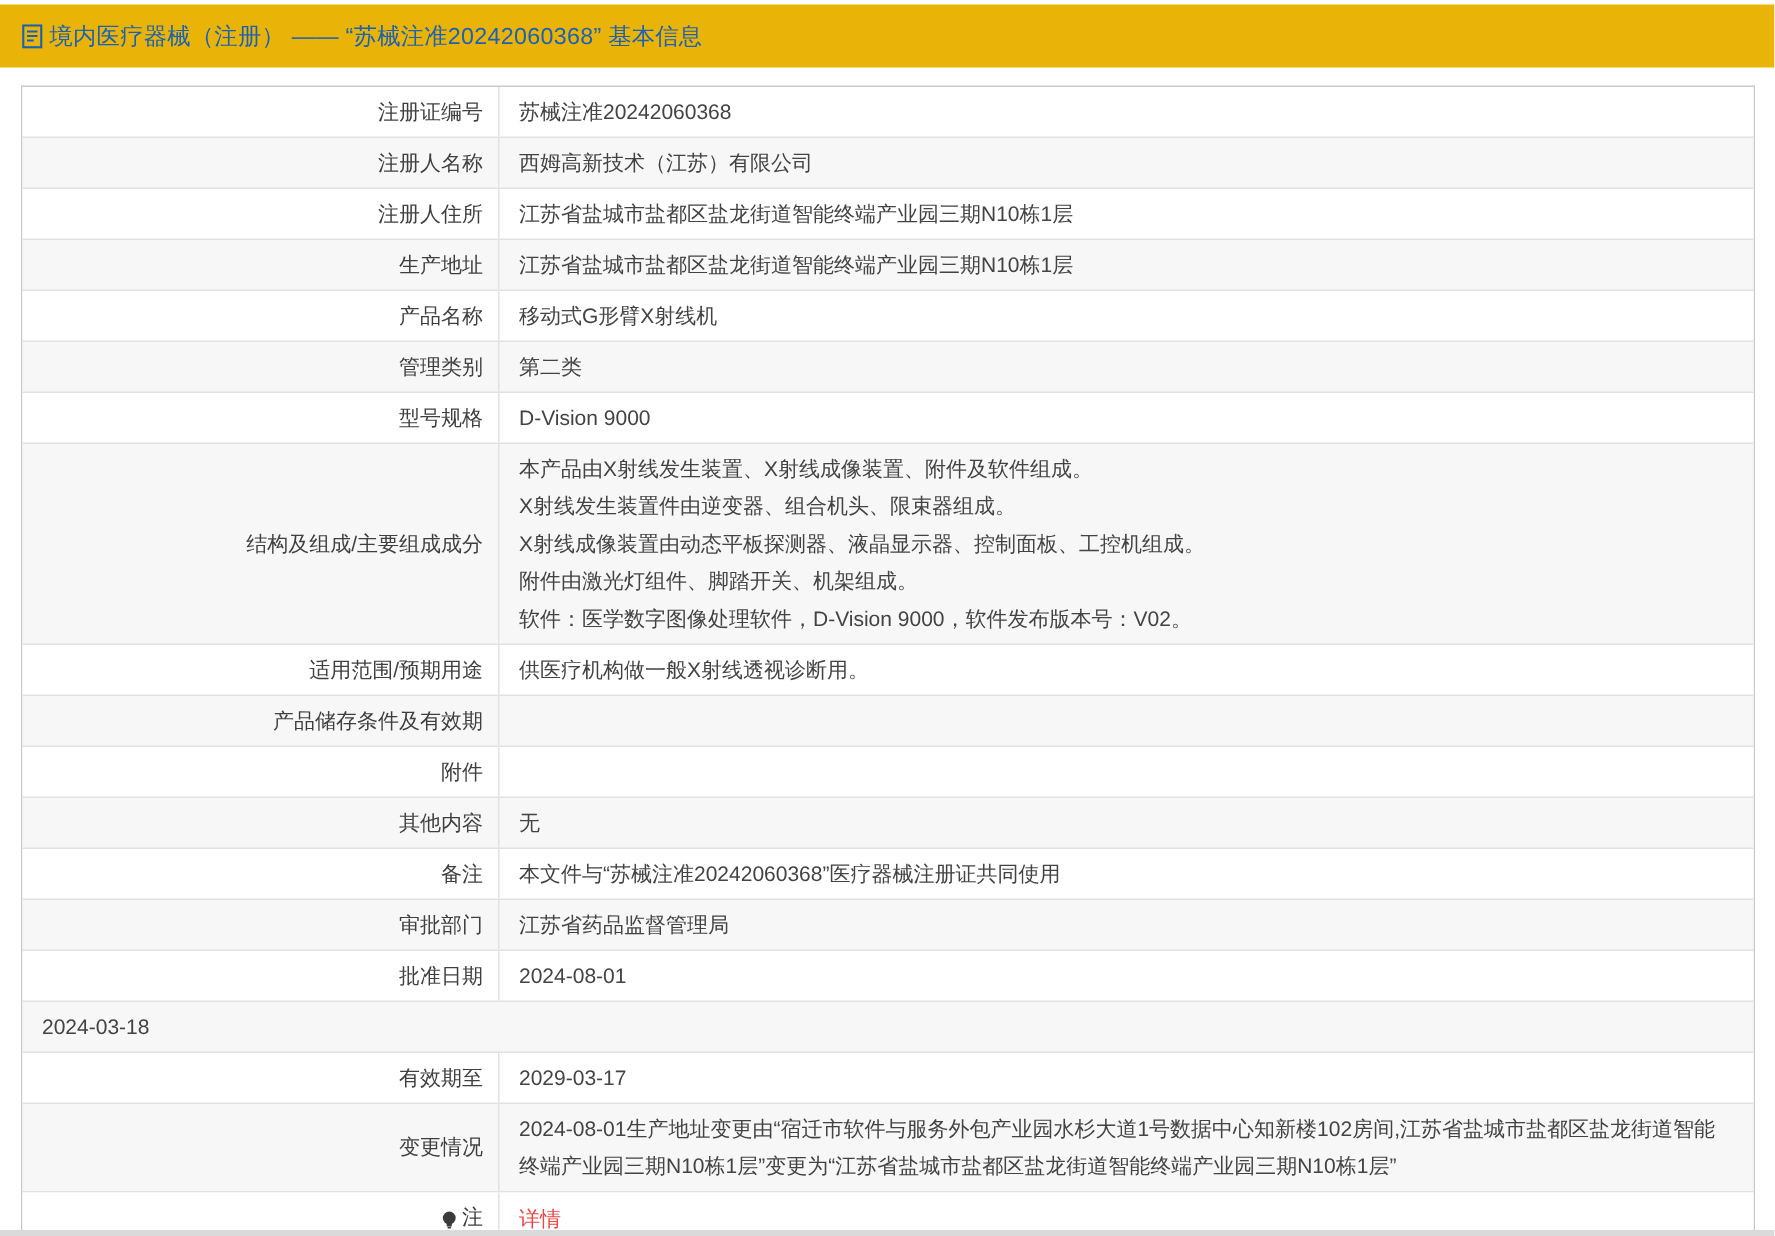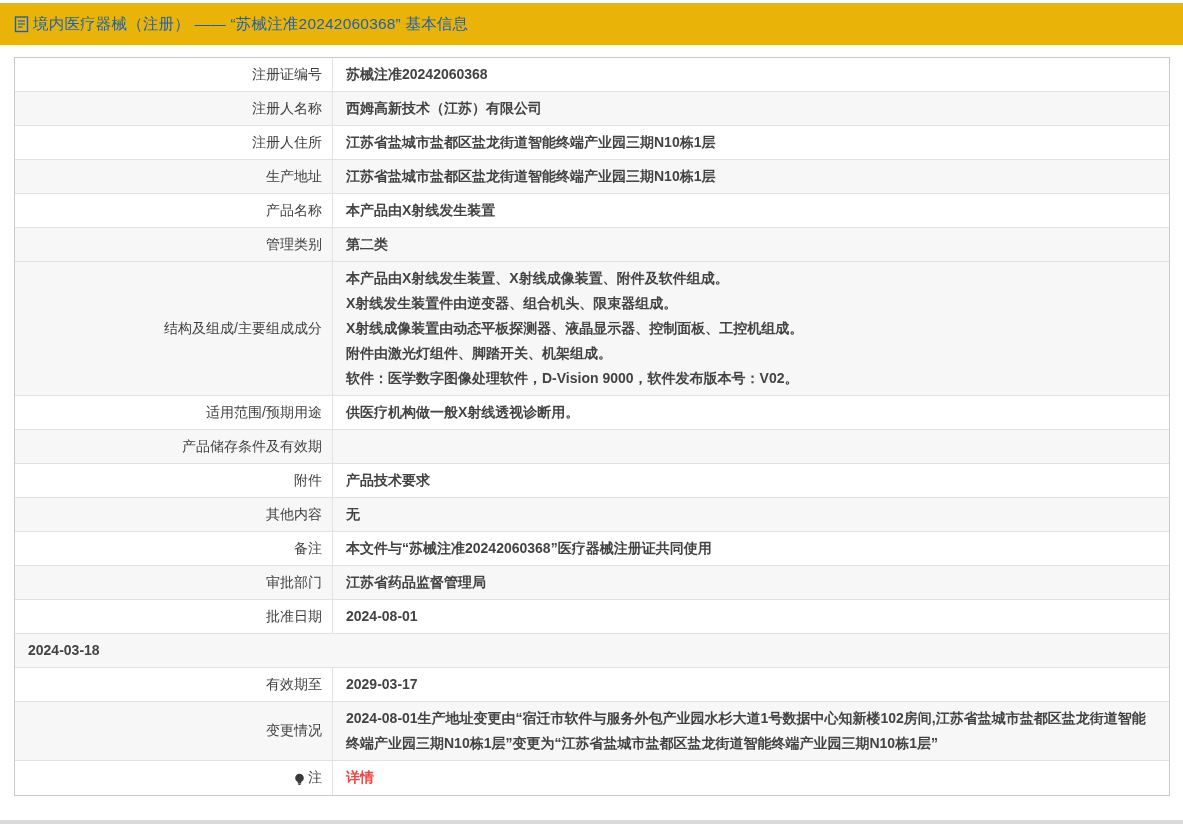--- a/index.html
+++ b/index.html
@@ -44,24 +44,23 @@
     border-right: 1px solid #e2e2e2;
     color: #3f3f3f;
     flex-shrink: 0;
     align-items: center;
   }
   .cell.value {
     flex: 1;
     padding: 4px 14px 4px 13px;
     flex-direction: column;
     align-items: flex-start;
-    justify-content: flex-start;
+    justify-content: flex-end;
     line-height: 25px;
     color: #434343;
-    font-weight: bold;
   }
   .cell.value .line { line-height: 25px; }
   .link { color: #ef4444; cursor: pointer; }
   .bulb-icon { display: inline-flex; margin-right: 3px; position: relative; top: 1px; }
   .bottom-strip {
     position: absolute; left: 0; bottom: 0;
     width: 1183px; height: 4px; background: #dadada;
   }
 </style>
 </head>
@@ -112,29 +111,37 @@
       </div>
       <div class="cell value">
         <div class="line">江苏省盐城市盐都区盐龙街道智能终端产业园三期N10栋1层</div>
       </div>
     </div>
     <div class="row">
       <div class="cell label">
         <span>产品名称</span>
       </div>
       <div class="cell value">
-        <div class="line">本产品由X射线发生装置</div>
+        <div class="line">移动式G形臂X射线机</div>
       </div>
     </div>
     <div class="row alt">
       <div class="cell label">
         <span>管理类别</span>
       </div>
       <div class="cell value">
         <div class="line">第二类</div>
+      </div>
+    </div>
+    <div class="row">
+      <div class="cell label">
+        <span>型号规格</span>
+      </div>
+      <div class="cell value">
+        <div class="line">D-Vision 9000</div>
       </div>
     </div>
     <div class="row alt">
       <div class="cell label">
         <span>结构及组成/主要组成成分</span>
       </div>
       <div class="cell value">
         <div class="line">本产品由X射线发生装置、X射线成像装置、附件及软件组成。</div>
         <div class="line">X射线发生装置件由逆变器、组合机头、限束器组成。</div>
         <div class="line">X射线成像装置由动态平板探测器、液晶显示器、控制面板、工控机组成。</div>
@@ -154,23 +161,20 @@
       <div class="cell label">
         <span>产品储存条件及有效期</span>
       </div>
       <div class="cell value">
         <div class="line"></div>
       </div>
     </div>
     <div class="row">
       <div class="cell label">
         <span>附件</span>
-      </div>
-      <div class="cell value">
-        <div class="line">产品技术要求</div>
       </div>
     </div>
     <div class="row alt">
       <div class="cell label">
         <span>其他内容</span>
       </div>
       <div class="cell value">
         <div class="line">无</div>
       </div>
     </div>

